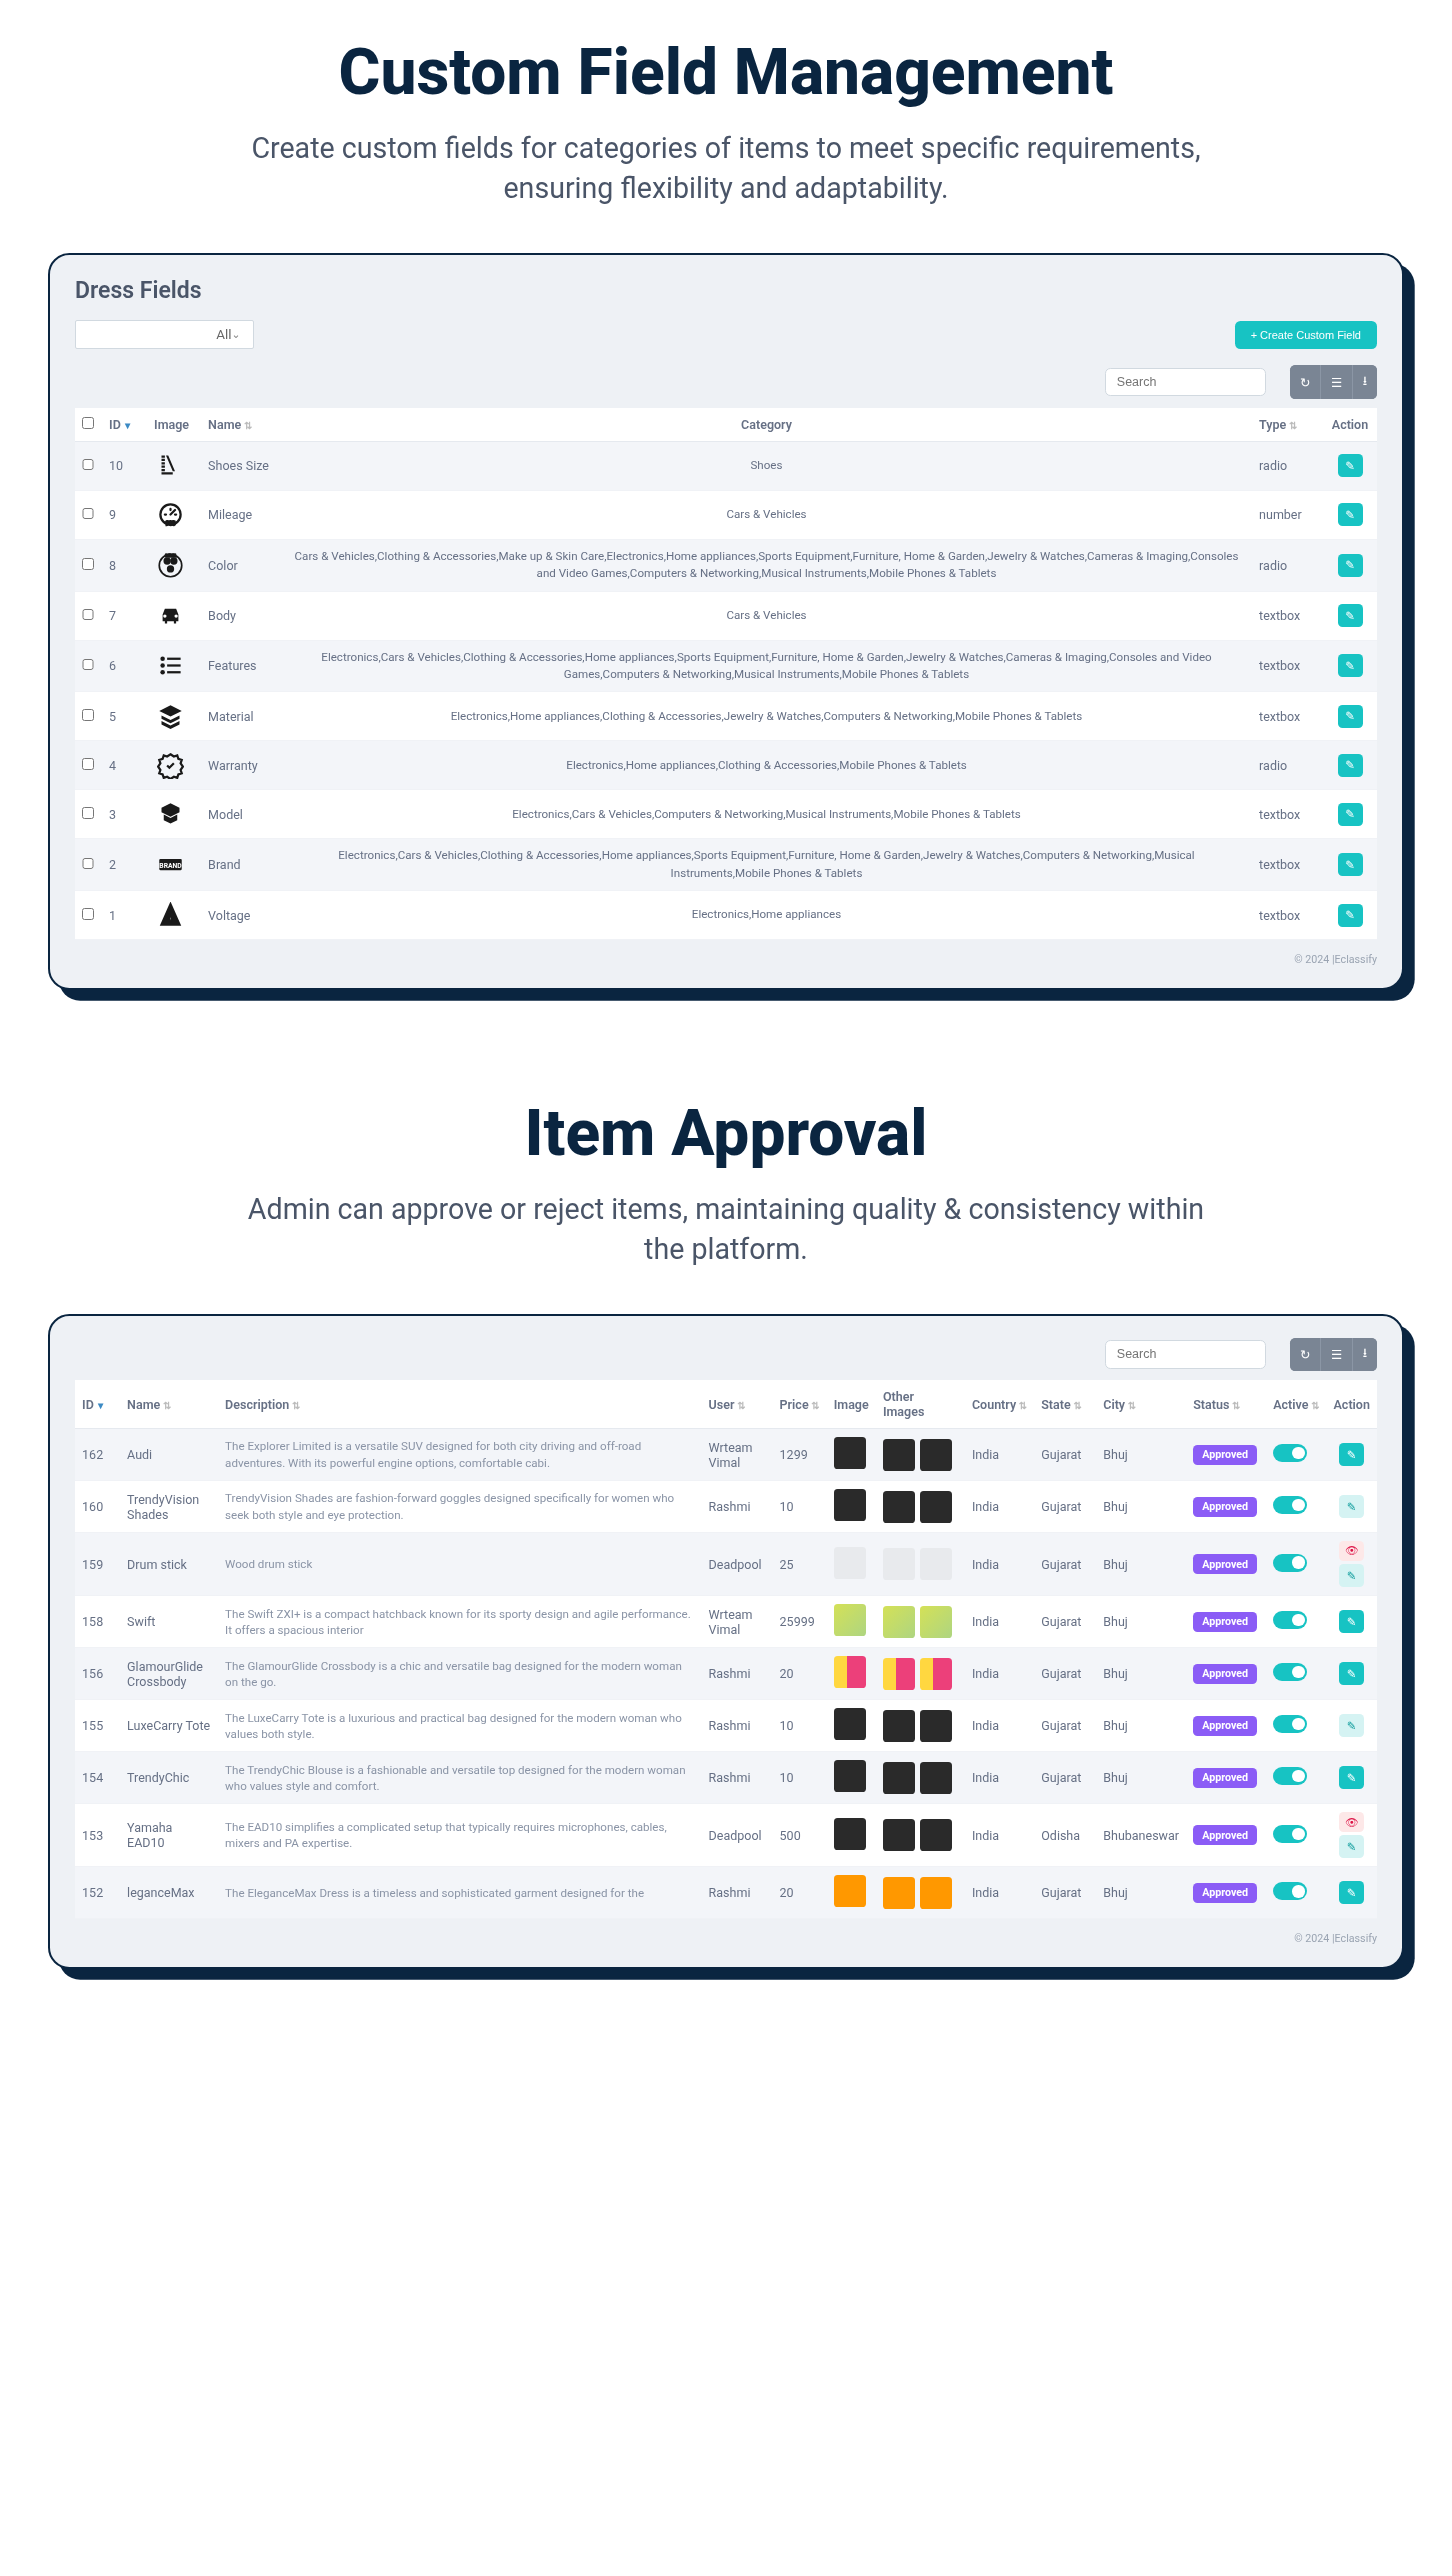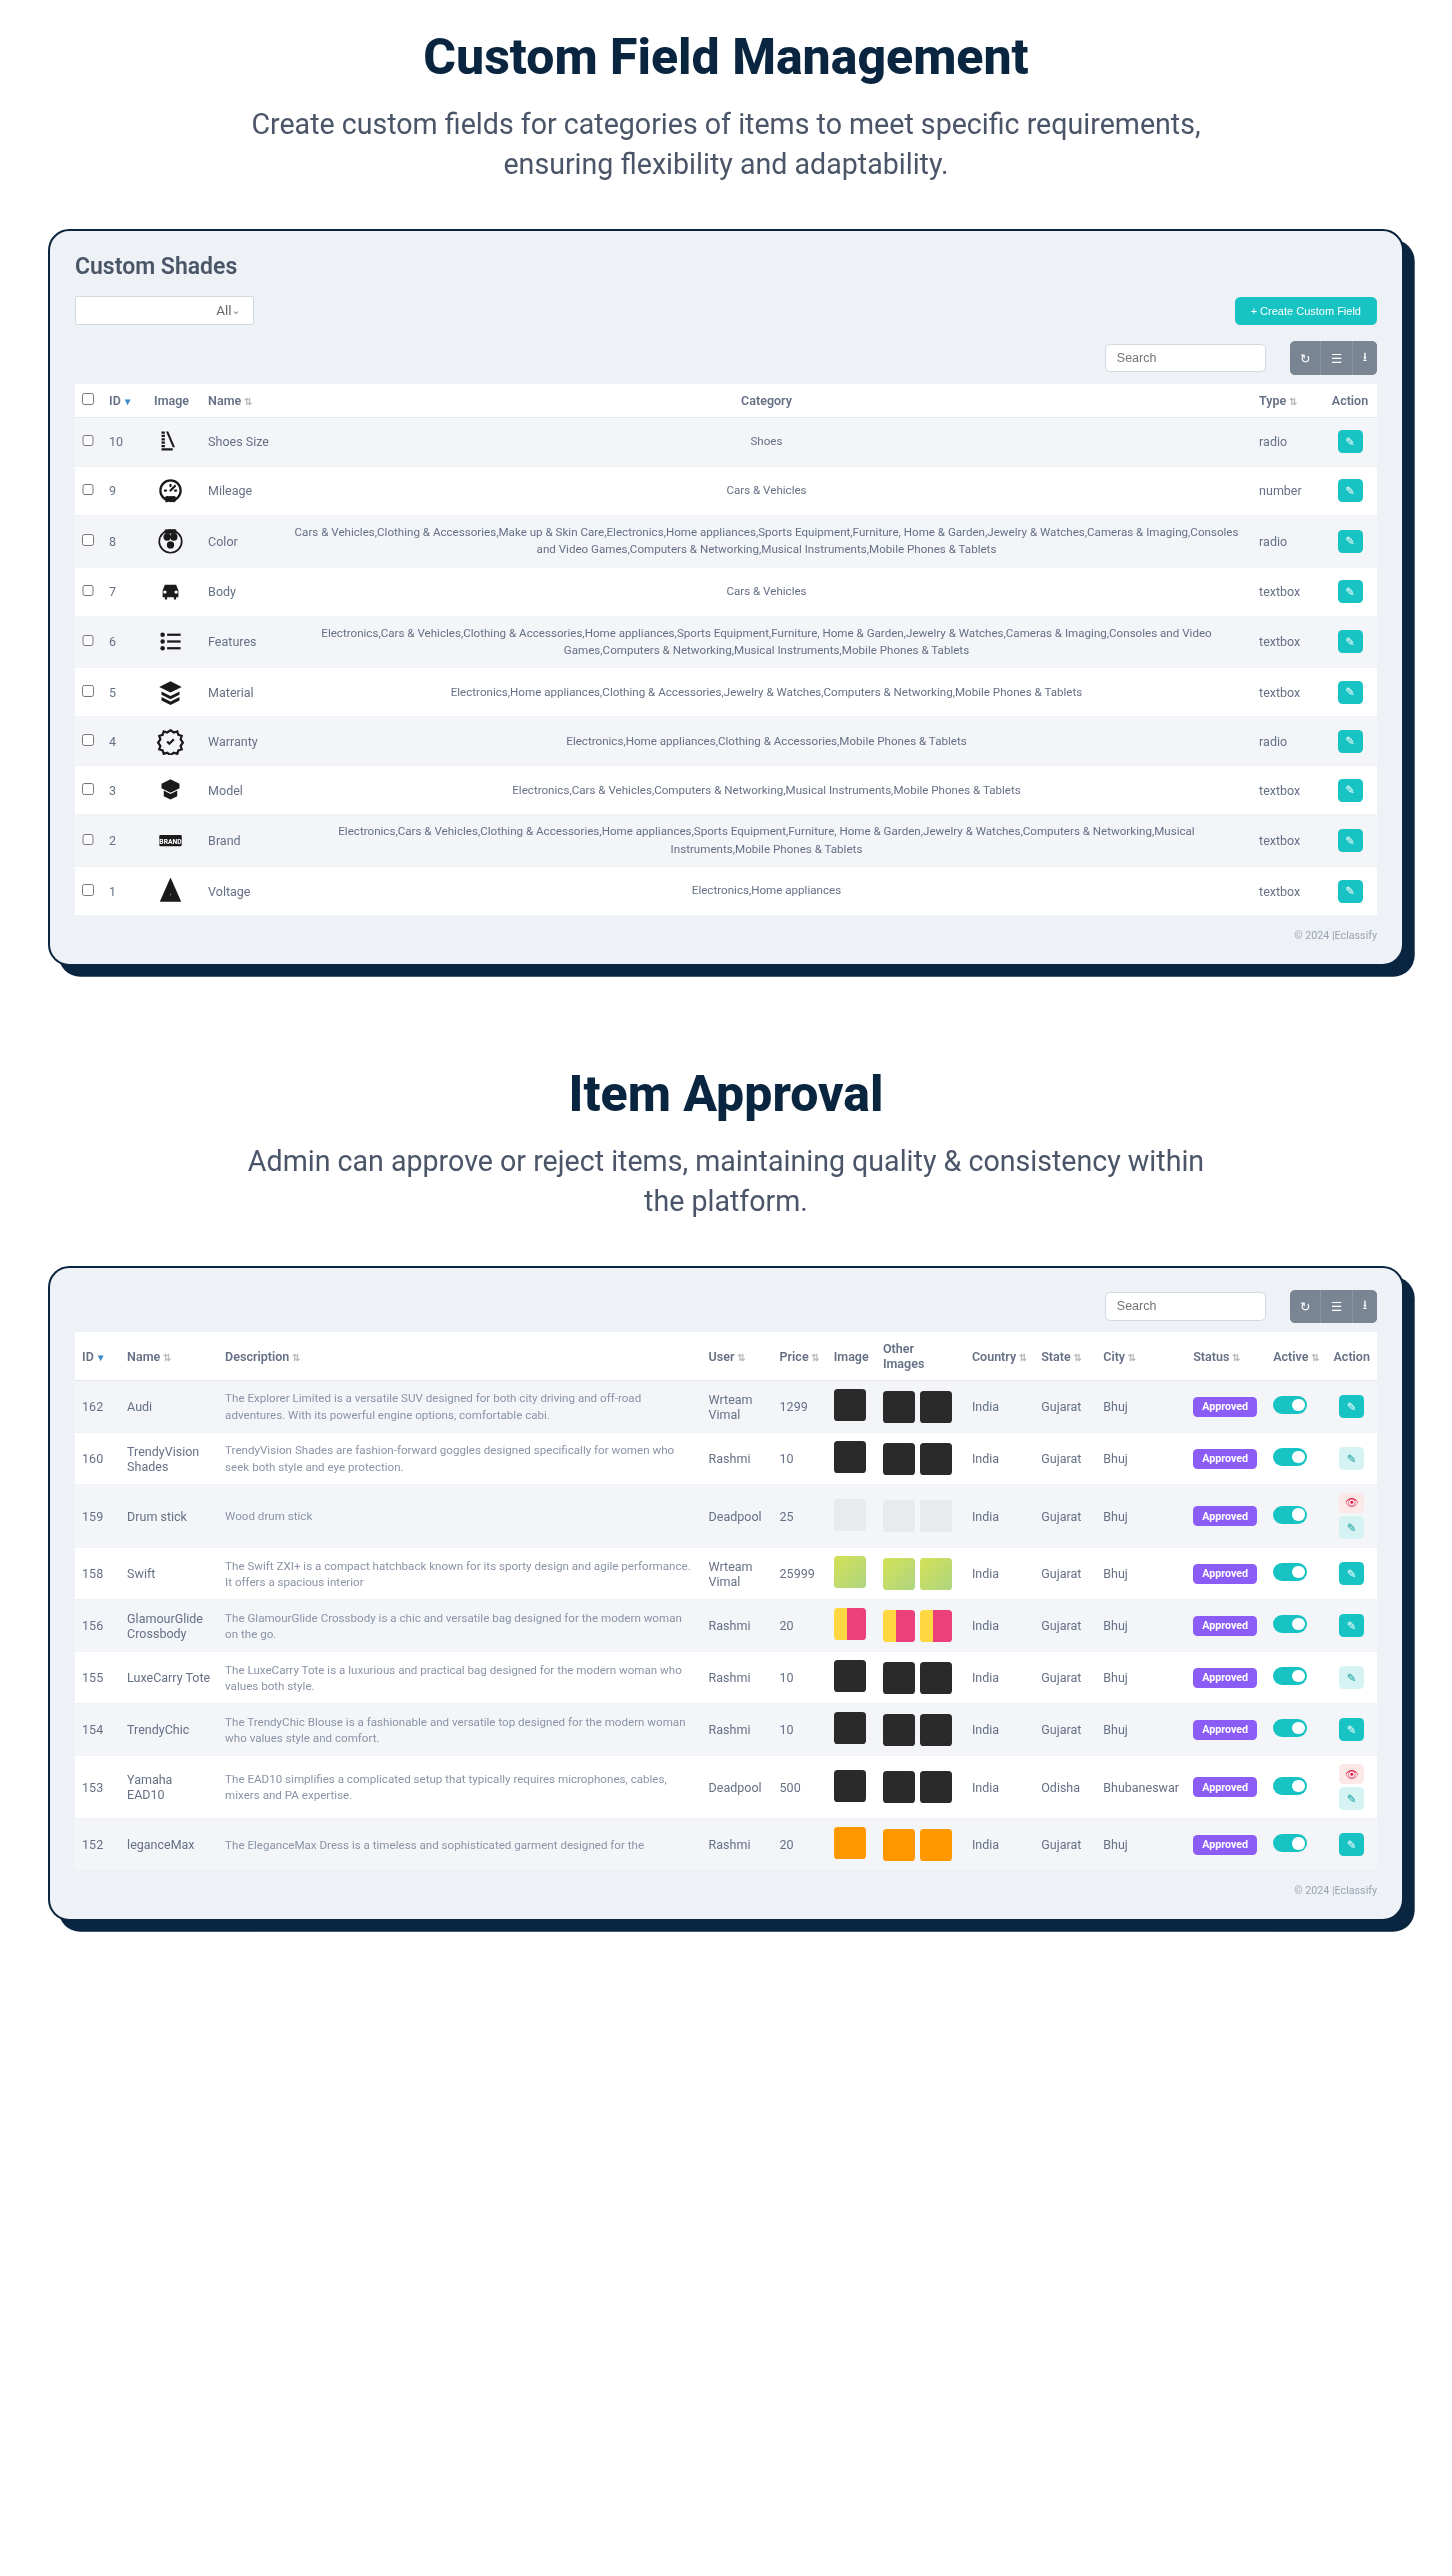--- a/index.html
+++ b/index.html
@@ -1,17 +1,17 @@
 <!DOCTYPE html>
 <html style="font-size:14.3px"><head>
 <meta charset="utf-8">
 <style>
 *{box-sizing:border-box;margin:0;padding:0;}
 body{font-family:-apple-system,BlinkMacSystemFont,"Segoe UI",Roboto,Arial,sans-serif;background:#fff;color:#333;}
-.section-title{font-size:50px;font-weight:800;color:#0a2540;text-align:center;padding:28px 18px 18px;}
+.section-title{font-size:64px;font-weight:800;color:#0a2540;text-align:center;padding:35px 18px 18px;}
 .section-sub{font-size:28.6px;color:#4a5568;text-align:center;max-width:1071px;margin:0 auto 45px;line-height:1.4;padding:0 36px;}
 .panel-wrap{max-width:1410px;margin:0 auto 71px;padding:0 27px;}
 .panel{background:#eef1f5;border:2.7px solid #0a2540;border-radius:21.4px;padding:22px 25px;box-shadow:10.7px 10.7px 0 #0a2540;position:relative;}
 .panel-title{font-size:23px;font-weight:600;color:#4a5568;margin-bottom:16px;}
 .toolbar{display:flex;justify-content:space-between;align-items:center;margin-bottom:16px;}
 .filter-select{background:#fff;border:0.9px solid #d1d9e0;border-radius:2px;padding:6.2px 12.5px;font-size:13.4px;color:#666;min-width:179px;display:flex;justify-content:flex-end;align-items:center;}
 .chev{font-size:10.7px;color:#888;}
 .btn-create{background:#17c3c3;color:#fff;border:none;border-radius:5.4px;padding:8px 16px;font-size:11px;font-weight:500;cursor:pointer;}
 .search-row{display:flex;justify-content:flex-end;align-items:center;gap:24px;margin-bottom:9px;}
 .search-input{background:#fff;border:0.9px solid #d1d9e0;border-radius:5.4px;padding:6.2px 10.7px;font-size:12.5px;width:161px;color:#666;}
@@ -50,21 +50,21 @@
 .sortv{color:#3b8ac4;font-size:9.8px;margin-left:1.8px;}
 </style>
 </head>
 <body>
 
 <h1 class="section-title">Custom Field Management</h1>
 <p class="section-sub">Create custom fields for categories of items to meet specific requirements, ensuring flexibility and adaptability.</p>
 
 <div class="panel-wrap">
 <div class="panel">
-  <div class="panel-title">Custom Shades</div>
+  <div class="panel-title">Dress Fields</div>
   <div class="toolbar">
     <div class="filter-select">
       <span>All</span>
       <span class="chev">⌄</span>
     </div>
     <button class="btn-create">+ Create Custom Field</button>
   </div>
   <div class="search-row">
     <input class="search-input" placeholder="Search" style="">
     <div class="tool-btns">

